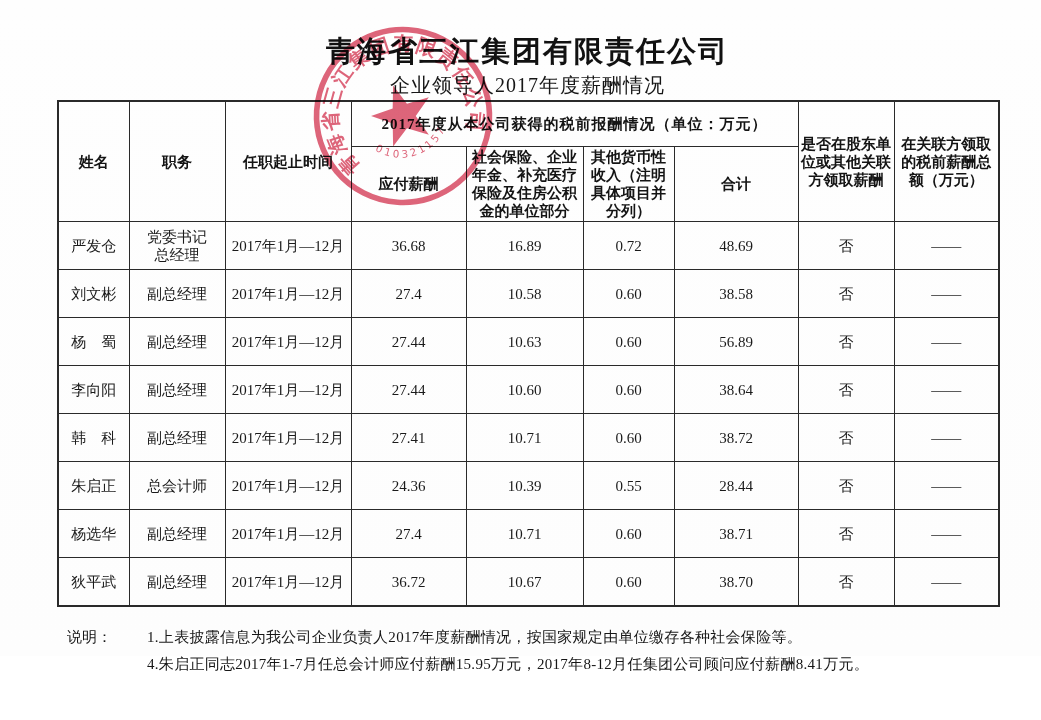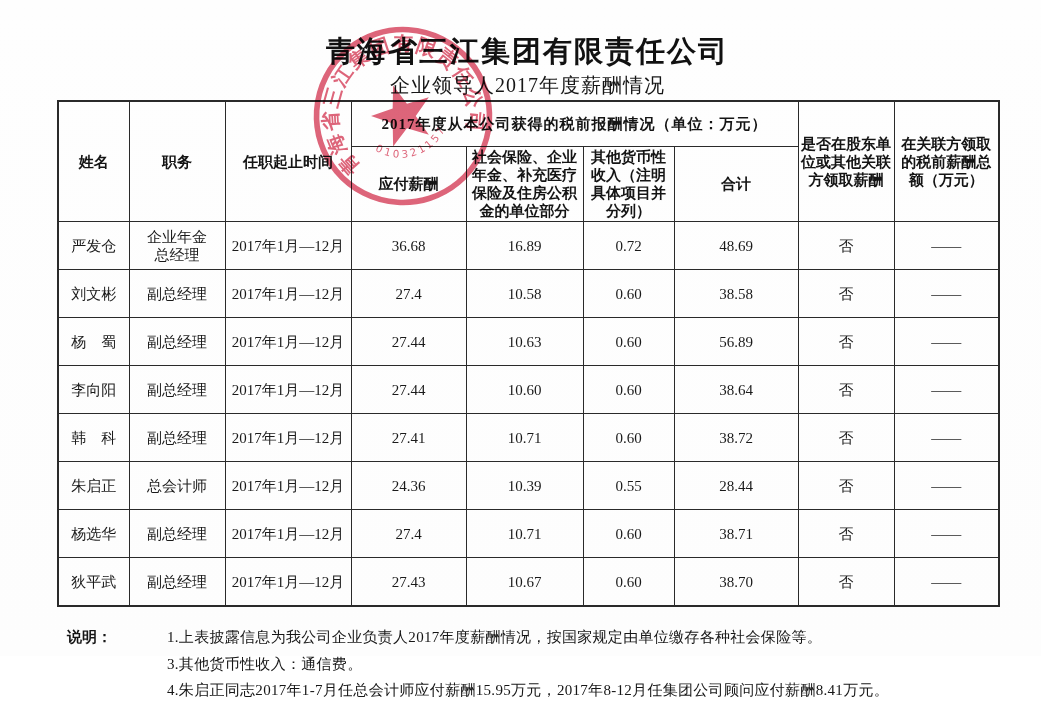--- a/index.html
+++ b/index.html
@@ -32,23 +32,23 @@
   table.salary th{font-weight:bold;color:#141414;font-family:Liberation Serif, serif;}
   tr.group-row{height:46px;}
   tr.subhead-row{height:72px;}
   th.group-header{font-size:16px;letter-spacing:1px;}
   tbody td{height:45px;font-size:15px;color:#1a1a1a;}
   td.pre, .pre{white-space:pre-line;}
   .notes{
     margin-top:17px;display:flex;align-items:flex-start;
     font-size:15px;color:#161616;
   }
-  .notes-label{width:80px;flex:0 0 80px;padding-left:10px;line-height:26px;font-weight:bold;}
+  .notes-label{width:80px;flex:0 0 80px;padding-left:10px;line-height:26px;font-weight:normal;}
   .notes-list{flex:1;}
-  .note-item{line-height:26.5px;letter-spacing:0.3px;margin-left:20px;}
+  .note-item{line-height:26.5px;letter-spacing:0.3px;}
   .seal{
     position:absolute;left:309px;top:22px;width:188px;height:188px;
     mix-blend-mode:multiply;opacity:0.85;pointer-events:none;
   }
 </style>
 </head>
 <body>
 
 <div class="page">
 
@@ -80,21 +80,21 @@
         <tr class="subhead-row">
           <th>应付薪酬</th>
           <th>社会保险、企业年金、补充医疗保险及住房公积金的单位部分</th>
           <th>其他货币性收入（注明具体项目并分列）</th>
           <th>合计</th>
         </tr>
       </thead>
       <tbody>
           <tr>
             <td>严发仓</td>
-            <td class="pre">企业年金
+            <td class="pre">党委书记
 总经理</td>
             <td>2017年1月—12月</td>
             <td>36.68</td>
             <td>16.89</td>
             <td>0.72</td>
             <td>48.69</td>
             <td>否</td>
             <td>——</td>
           </tr>
           <tr>
@@ -160,35 +160,34 @@
             <td>10.71</td>
             <td>0.60</td>
             <td>38.71</td>
             <td>否</td>
             <td>——</td>
           </tr>
           <tr>
             <td>狄平武</td>
             <td class="pre">副总经理</td>
             <td>2017年1月—12月</td>
-            <td>27.43</td>
+            <td>36.72</td>
             <td>10.67</td>
             <td>0.60</td>
             <td>38.70</td>
             <td>否</td>
             <td>——</td>
           </tr>
         </tbody>
     </table>
 
     <div class="notes">
       <div class="notes-label">说明：</div>
       <div class="notes-list">
         <div class="note-item">1.上表披露信息为我公司企业负责人2017年度薪酬情况，按国家规定由单位缴存各种社会保险等。</div>
-        <div class="note-item">3.其他货币性收入：通信费。</div>
         <div class="note-item">4.朱启正同志2017年1-7月任总会计师应付薪酬15.95万元，2017年8-12月任集团公司顾问应付薪酬8.41万元。</div>
       </div>
     </div>
   </div>
 
   <svg class="seal" viewBox="0 0 200 200" aria-hidden="true">
     <g transform="rotate(-18 100 100)" fill="none">
       <circle cx="100" cy="100" r="92" stroke="#d94a63" stroke-width="6"></circle>
       <path id="sealTopArc" d="M 39.4,135 A 70,70 0 1 1 160.6,135" fill="none" stroke="none"></path>
       <path id="sealBottomArc" d="M 52,112 A 52,52 0 0 0 148,112" fill="none" stroke="none"></path>

